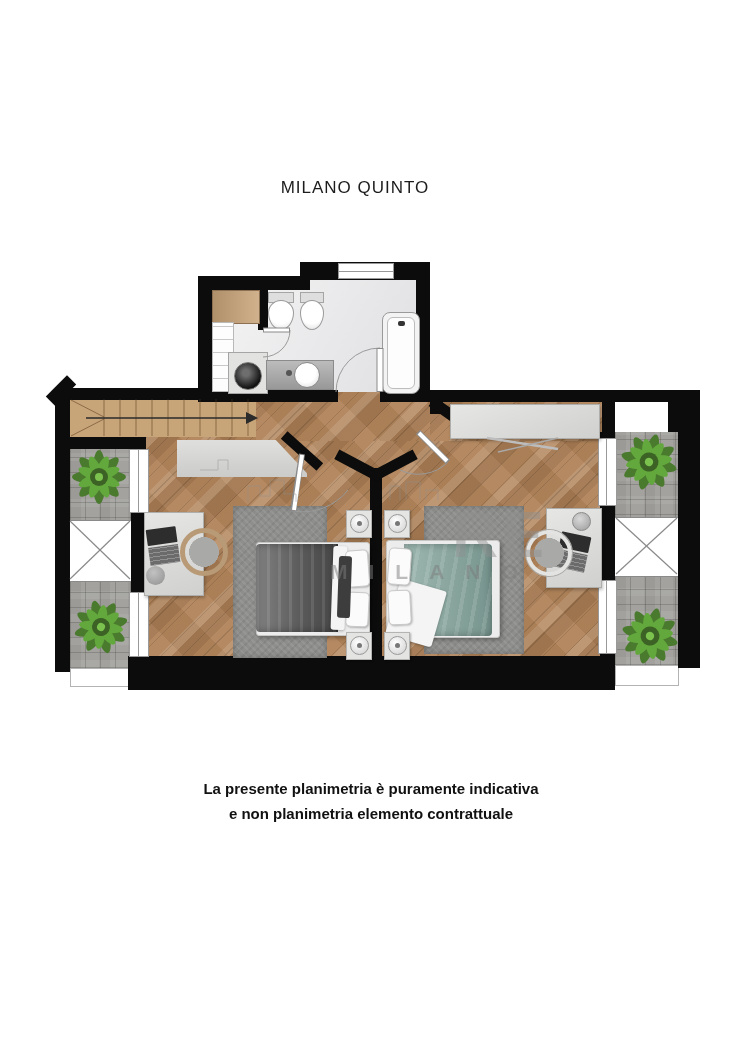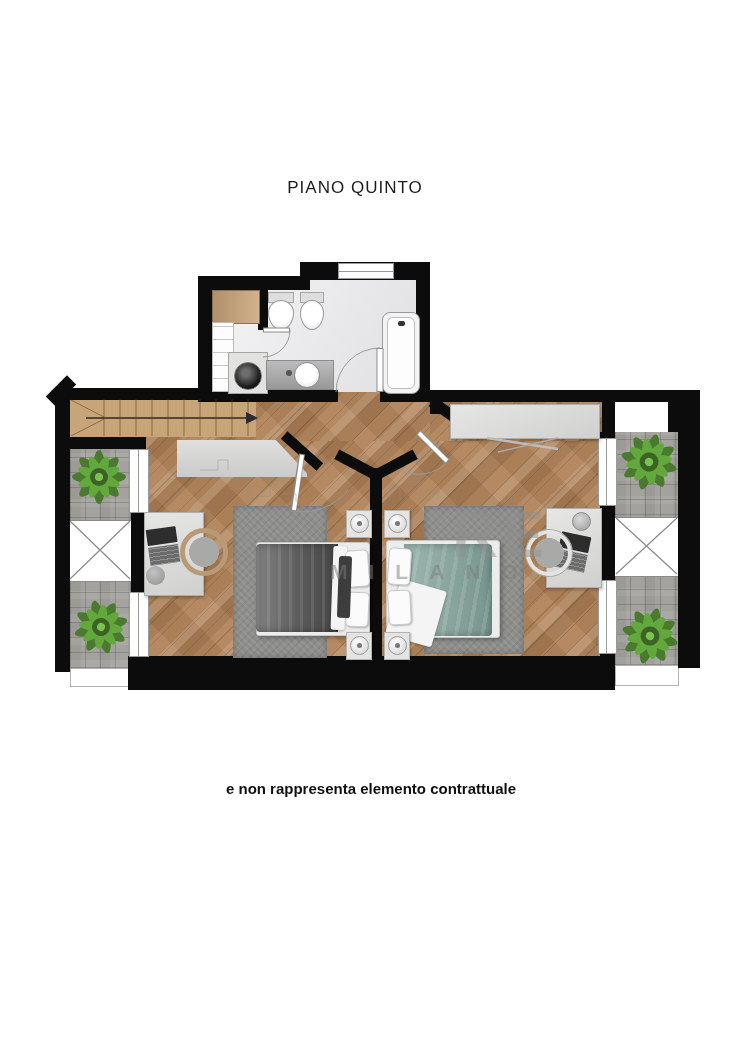--- a/index.html
+++ b/index.html
@@ -82,21 +82,21 @@
   .wm-suffix{font-size:64px;font-weight:bold;letter-spacing:3px;color:var(--wm-gray);opacity:.45;}
   .wm-city{font-size:21px;font-weight:bold;letter-spacing:21px;color:#7d7d7d;opacity:.5;}
 
   .rot{transform-origin:center;}
 </style>
 </head>
 <body>
 
 <div class="canvas">
 
-  <div class="abs title">PIANO QUINTO</div>
+  <div class="abs title">MILANO QUINTO</div>
 
   <div class="abs wood" style="left:146px;top:437px;width:456px;height:221px;"></div>
   <div class="abs wood" style="left:256px;top:388px;width:174px;height:53px;"></div>
   <div class="abs wood" style="left:430px;top:402px;width:172px;height:39px;"></div>
   <div class="abs stair" style="left:70px;top:398px;width:186px;height:39px;"></div>
   <div class="abs bathfloor" style="left:212px;top:276px;width:204px;height:116px;"></div>
 
   <div class="abs paver" style="left:70px;top:448px;width:61px;height:220px;"></div>
   <div class="abs paver" style="left:615px;top:430px;width:63px;height:235px;"></div>
   <div class="abs niche" style="left:615px;top:402px;width:53px;height:30px;"></div>
@@ -277,16 +277,17 @@
     <use href="#plant" transform="translate(649,462) rotate(60) scale(1.05)"></use>
     <use href="#plant" transform="translate(650,636) rotate(15) scale(1.05)"></use>
   </svg>
 
   <div class="abs" style="left:0;top:0;width:742px;height:1050px;pointer-events:none;">
     <span class="abs wm-city" style="left:330px;top:560px;">MILANO</span>
     <span class="abs wm-suffix" style="left:452px;top:498px;">RE</span>
   </div>
 
   <div class="abs disclaimer">
-    <div>e non rappresenta elemento contrattuale</div>
+    <div>La presente planimetria è puramente indicativa</div>
+    <div>e non planimetria elemento contrattuale</div>
   </div>
 
 </div>
 
 </body></html>

